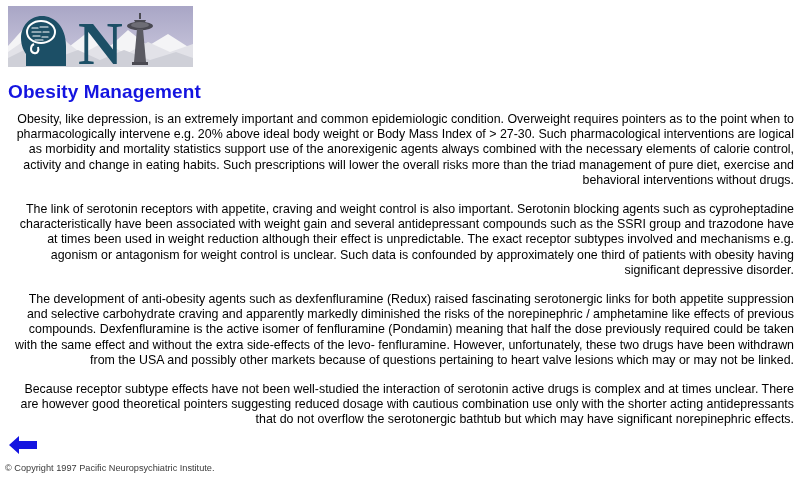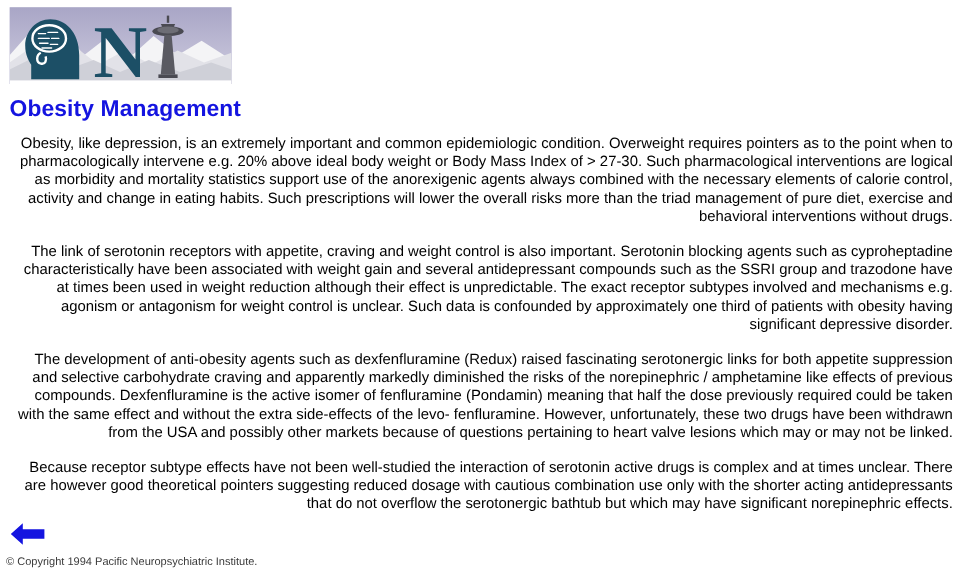--- a/index.html
+++ b/index.html
@@ -134,15 +134,15 @@
     <p>The development of anti-obesity agents such as dexfenfluramine (Redux) raised fascinating serotonergic links for both appetite suppression and selective carbohydrate craving and apparently markedly diminished the risks of the norepinephric / amphetamine like effects of previous compounds. Dexfenfluramine is the active isomer of fenfluramine (Pondamin) meaning that half the dose previously required could be taken with the same effect and without the extra side-effects of the levo- fenfluramine. However, unfortunately, these two drugs have been withdrawn from the USA and possibly other markets because of questions pertaining to heart valve lesions which may or may not be linked.</p>
     <p>Because receptor subtype effects have not been well-studied the interaction of serotonin active drugs is complex and at times unclear. There are however good theoretical pointers suggesting reduced dosage with cautious combination use only with the shorter acting antidepressants that do not overflow the serotonergic bathtub but which may have significant norepinephric effects.</p>
   </div>
 
   <a class="back-arrow" href="#">
     <svg width="30" height="22" viewBox="0 0 30 22">
       <polygon points="1,11 11,2 11,7 29,7 29,15 11,15 11,20" fill="#1414e0"></polygon>
     </svg>
   </a>
 
-  <div class="footer">© Copyright 1994 Pacific Neuropsychiatric Institute.</div>
+  <div class="footer">© Copyright 1997 Pacific Neuropsychiatric Institute.</div>
 
 </div>
 
 </body></html>

